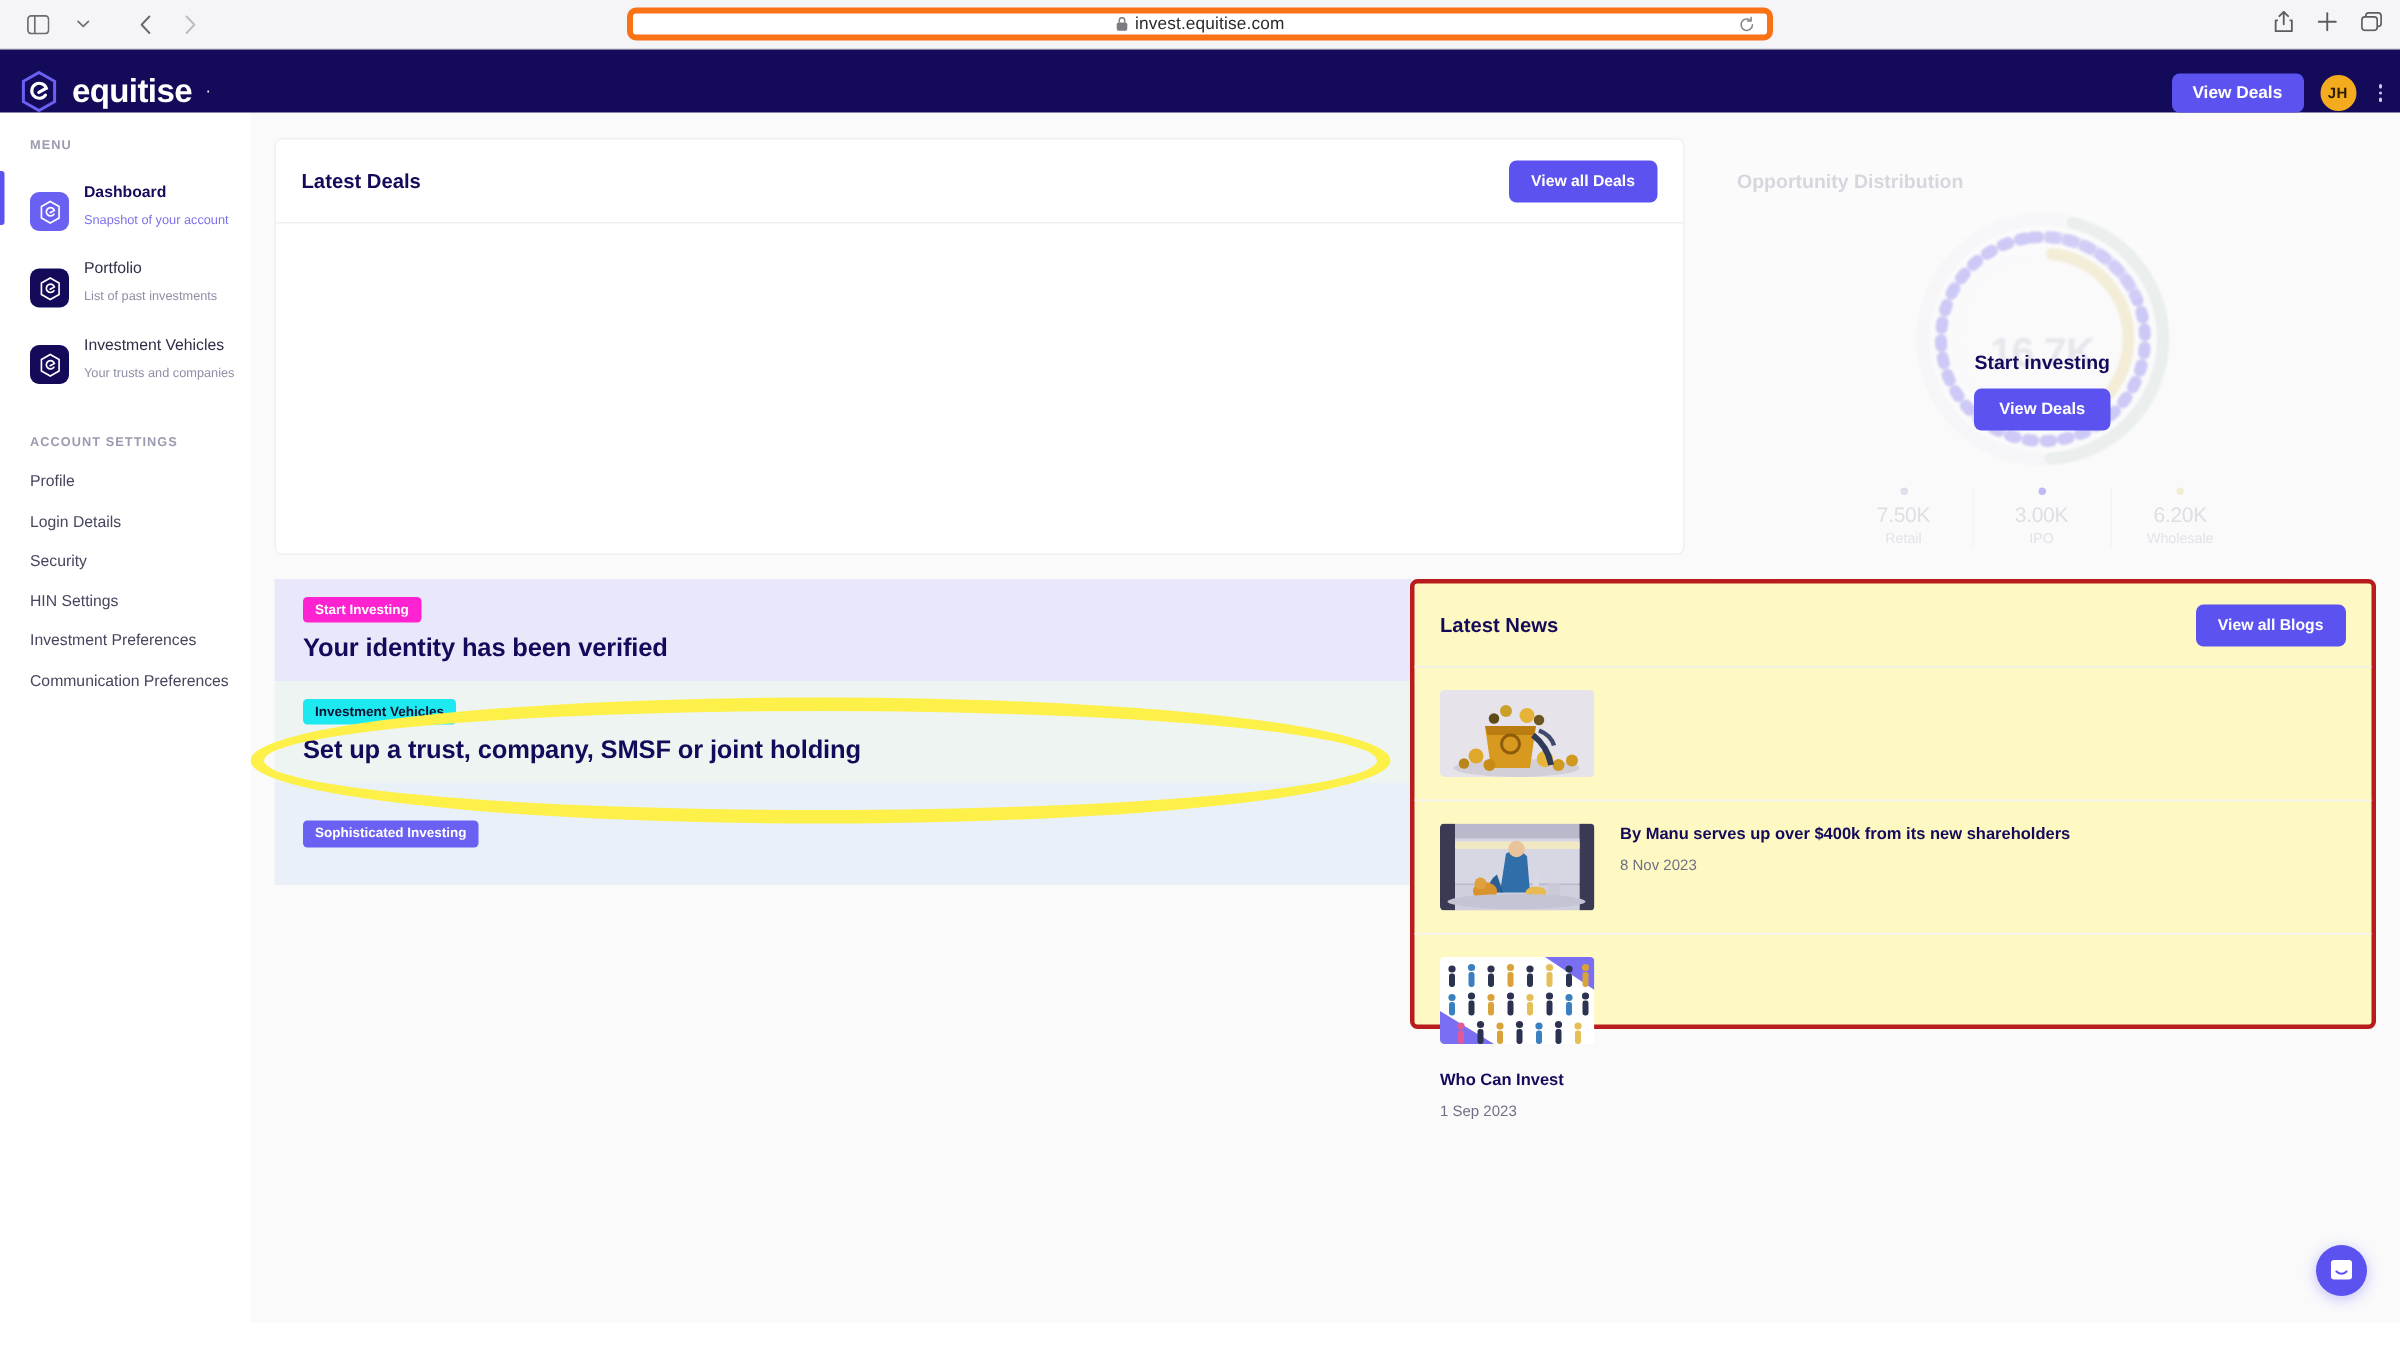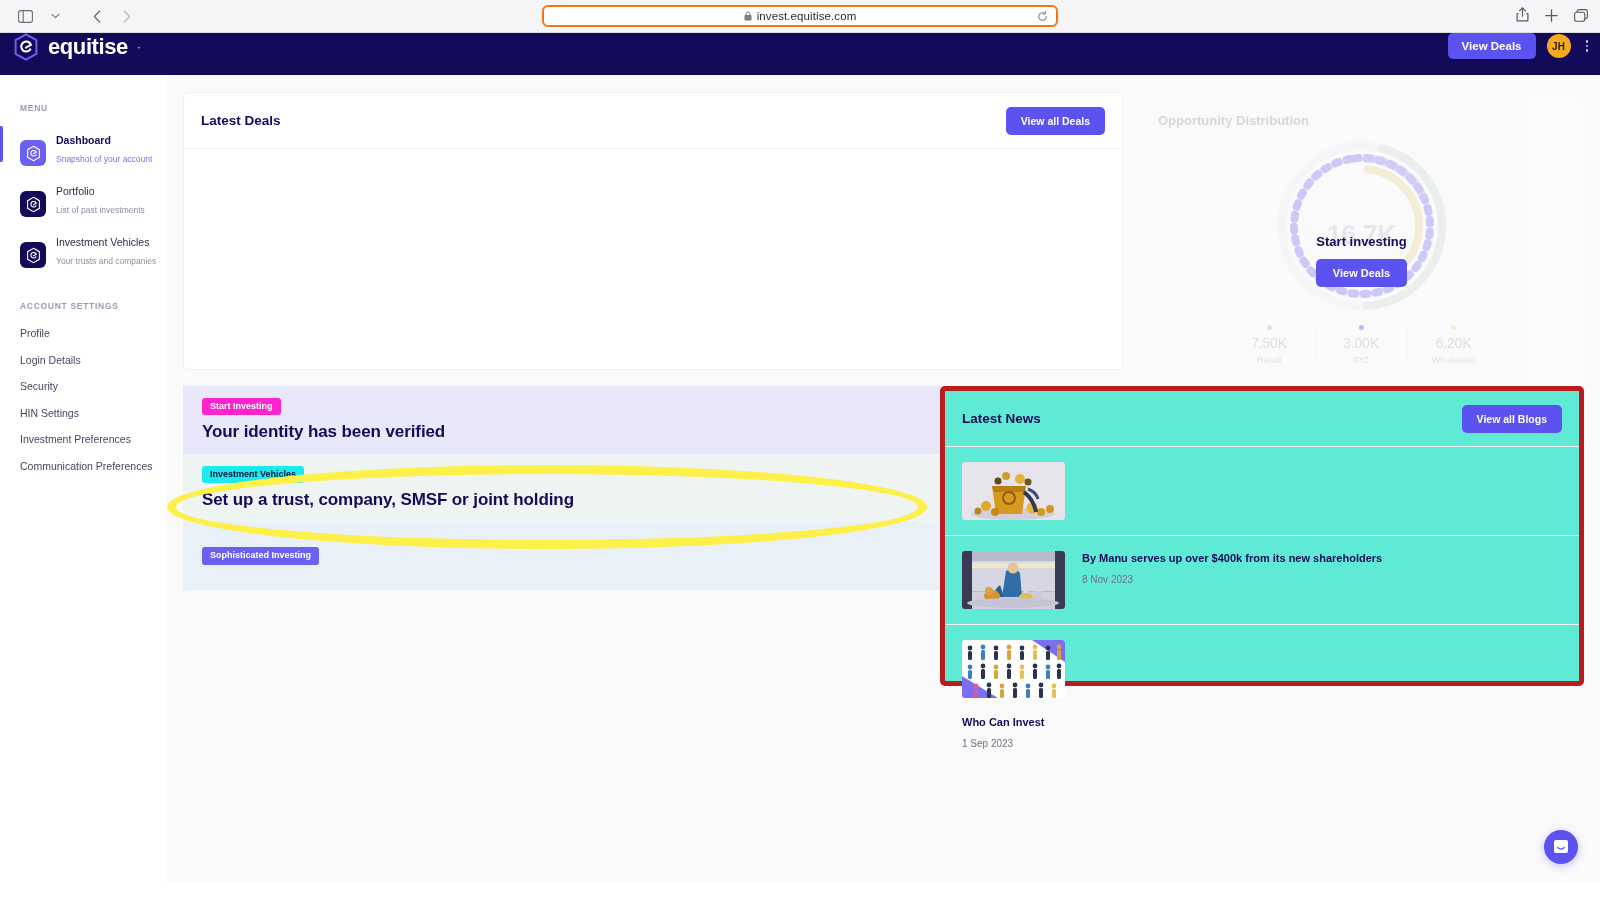--- a/index.html
+++ b/index.html
@@ -21,42 +21,42 @@
   .chrome-left { display: flex; align-items: center; gap: 4px; padding-left: 12px; }
   .chrome-btn {
     width: 26px; height: 22px;
     display: flex; align-items: center; justify-content: center;
     color: #6b6b70;
   }
   .chrome-btn svg { display: block; }
   .chrome-sep { width: 8px; }
   .addr-wrap {
     position: absolute; left: 50%; transform: translateX(-50%);
-    width: 516px; height: 22px;
+    width: 764px; height: 22px;
     background: #ffffff;
     border-radius: 6px;
     display: flex; align-items: center; justify-content: center;
     gap: 5px;
-    border: 2px solid #f97316;
+    border: 4px solid #f97316;
   }
   .addr-lock { color: #6e6e73; display:flex; align-items:center; }
   .addr-text { font-size: 11.5px; color: #2b2b2e; letter-spacing: 0.1px; }
   .addr-reload { position: absolute; right: 8px; color: #86868b; display:flex; }
   .chrome-right {
     position: absolute; right: 12px; top: 0; height: 33px;
     display: flex; align-items: center; gap: 16px;
     color: #5b5b60;
   }
 
   
   .app-header {
     position: absolute; top: 33px; left: 0;
     width: 1600px; height: 42px;
     background: #140a5a;
-    display: flex; align-items: flex-start;
+    display: flex; align-items: flex-end;
     z-index: 20;
   }
   .brand { display: flex; align-items: center; gap: 9px; padding-left: 13px; }
   .brand-mark { width: 26px; height: 28px; display:block; }
   .brand-text {
     color: #ffffff; font-size: 22px; font-weight: 700;
     letter-spacing: -0.4px; line-height: 1;
   }
   .brand-dot { color:#ffffff; font-size: 11px; vertical-align: super; }
   .header-right {
@@ -78,21 +78,21 @@
   }
   .kebab { display:flex; flex-direction: column; gap: 2px; padding: 2px 4px; cursor:pointer; }
   .kebab i { width: 2.5px; height: 2.5px; border-radius: 50%; background: #cfcde8; display:block; }
 
   
   .sidebar {
     position: absolute; top: 75px; left: 0;
     width: 189px; height: 807px;
     background: #ffffff;
     border-right: 1px solid #ececed;
-    padding-top: 28px;
+    padding-top: 16px;
   }
   .side-caption {
     font-size: 8.5px; font-weight: 600; color: #9b9bb0;
     letter-spacing: 0.7px; padding-left: 20px; margin-bottom: 9px;
   }
   .menu-item {
     position: relative;
     display: flex; align-items: flex-end; gap: 10px;
     padding: 7px 10px 7px 20px;
     cursor: pointer;
@@ -225,22 +225,22 @@
     width: 760px; height: 84px;
     border: 9px solid #fdf049;
     border-radius: 50%;
     pointer-events: none; z-index: 9;
   }
 
   
   .news-card {
     position: absolute; left: 773px; top: 311px;
     width: 644px; height: 300px;
-    background: #5eead4; border-radius: 5px;
-    border: 5px solid #b91c1c;
+    background: #fef9c3; border-radius: 5px;
+    border: 3px solid #b91c1c;
   }
   .news-row {
     display:flex; gap: 17px; align-items:flex-start;
     padding: 15px 17px; border-bottom: 1px solid #f3f3f5;
     cursor: pointer;
   }
   .news-row:last-child { border-bottom: none; flex-direction: column; }
   .news-thumb {
     width: 103px; height: 58px; border-radius: 3px; flex: none;
     overflow: hidden; position: relative;

